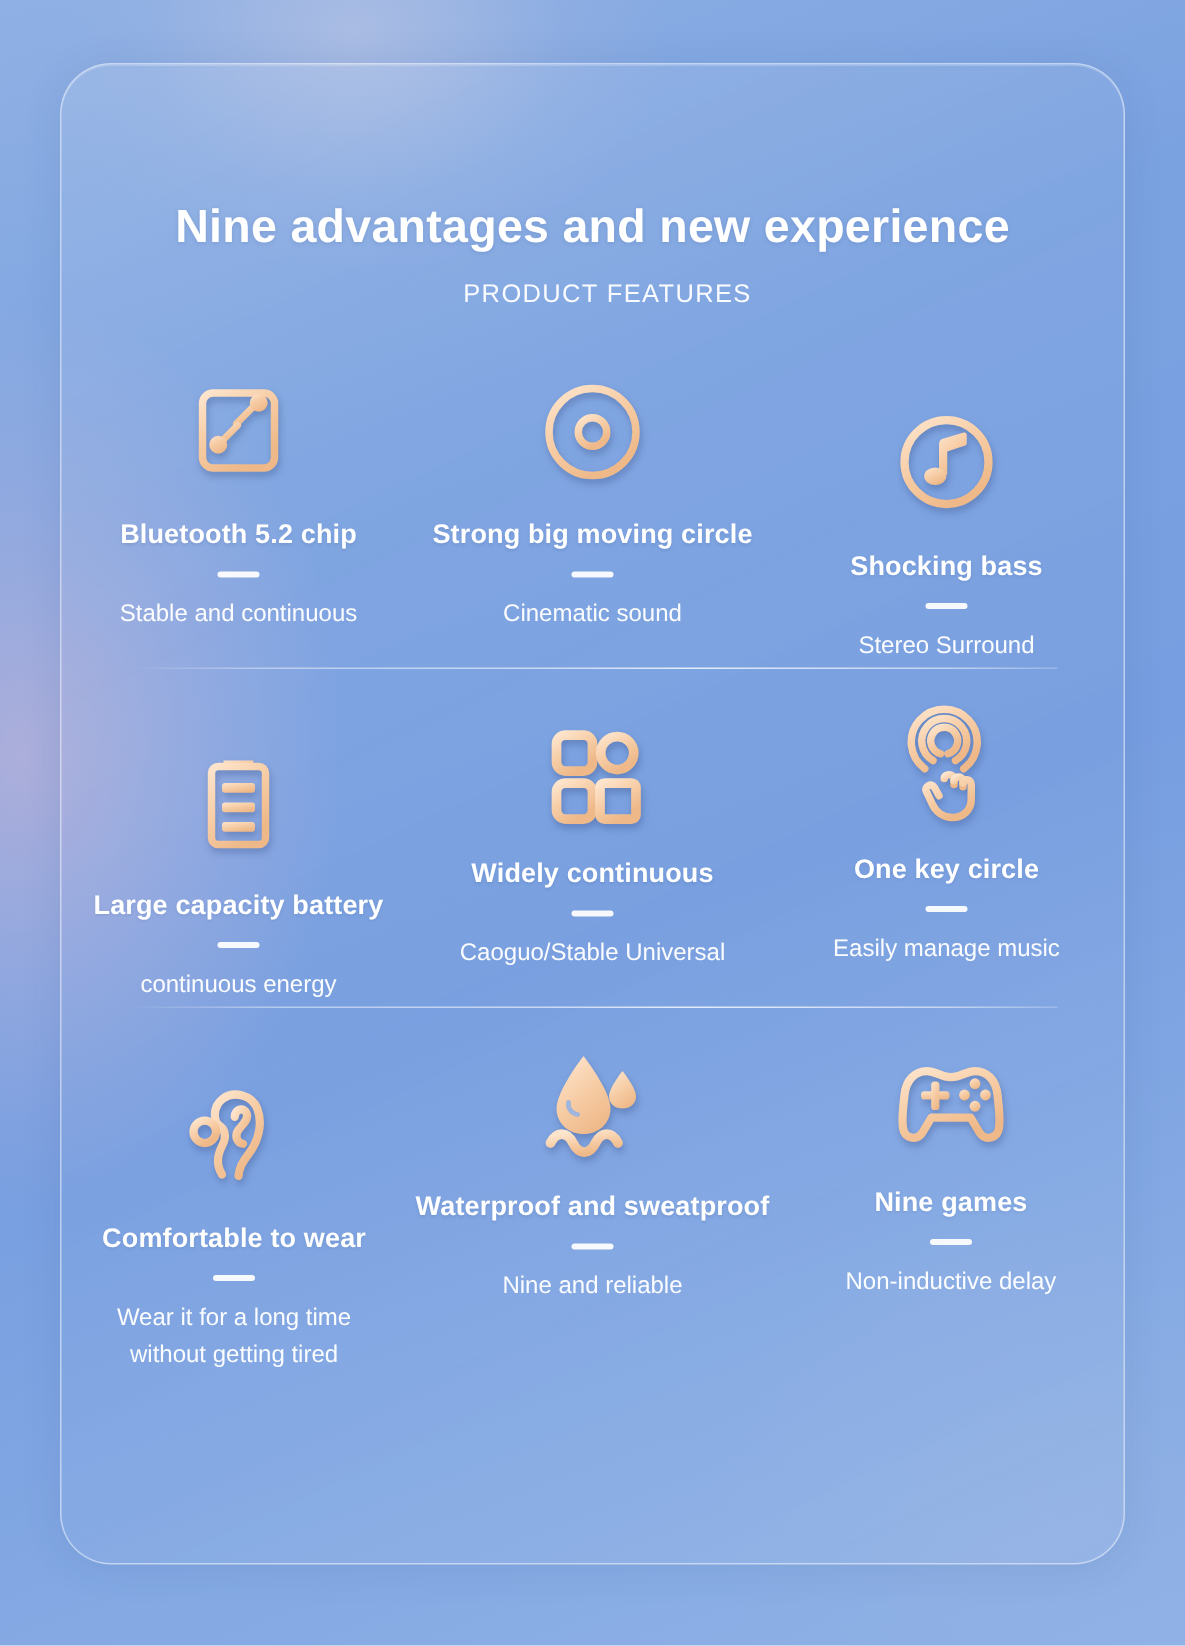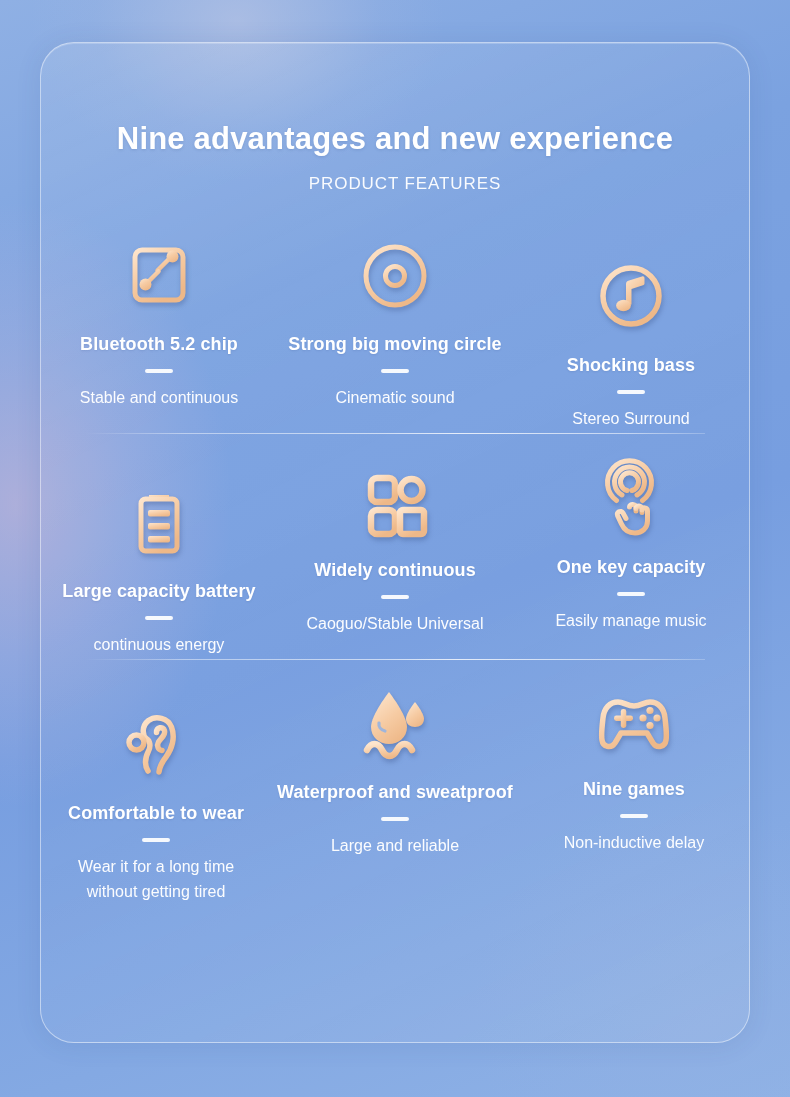--- a/index.html
+++ b/index.html
@@ -33,21 +33,21 @@
                 rgba(255,255,255,0.10) 0%,
                 rgba(255,255,255,0.045) 30%,
                 rgba(255,255,255,0.02) 58%,
                 rgba(255,255,255,0.075) 100%);
     box-shadow: 0 2px 26px rgba(40,70,130,0.10),
                 inset 0 1px 0 rgba(255,255,255,0.20);
     overflow: hidden;
   }
 
   
-  #heading { text-align: center; padding-top: 78px; }
+  #heading { text-align: center; padding-top: 78px; margin-top: 12px; }
 
   #main-title {
     font-size: 31px;
     font-weight: 600;
     color: #ffffff;
     letter-spacing: 0.2px;
     text-shadow: 0 1px 3px rgba(60,90,150,0.22);
   }
 
   #sub-title {
@@ -307,21 +307,21 @@
             <path d="M44.5 52 C44.5 48.5 51 48.5 51 52.5 L51 56"></path>
             <path d="M51 53.5 C51 50 57 50 57 54 L57 57.5"></path>
             <path d="M57 55 C57 52 62.5 52 62.5 56 L62.5 66
                      C62.5 73 57 78 50 78
                      C43 78 38.5 73.5 36.5 69
                      L32.5 60.5
                      C31 57.5 36 54.5 38 58 L41 63.5"></path>
           </g>
         </svg>
       </div>
-      <div class="feature-title">One key capacity</div>
+      <div class="feature-title">One key circle</div>
       <div class="divider-dash"></div>
       <div class="feature-sub">Easily manage music</div>
     </div>
 
   </div>
 
   <div class="row-separator"></div>
 
   <div class="feature-row row-2">
 
@@ -368,21 +368,21 @@
           <path d="M40 12 C40 12 58 35 58 47 C58 57 50 64 40 64
                    C30 64 22 57 22 47 C22 35 40 12 40 12 Z" fill="url(#g8)"></path>
           <path d="M36 51 C31.5 50 29.5 46.5 30 43" fill="none" stroke="#8fb2e6" stroke-width="3.2" stroke-linecap="round" opacity="0.85"></path>
           <path d="M66 22 C66 22 75 33 75 39 C75 44 71 47 66 47
                    C61 47 57 44 57 39 C57 33 66 22 66 22 Z" fill="url(#g8)"></path>
           <path d="M18 70 C22 62 29 62 33 70 C37 78 44 78 48 70 C52 62 59 62 63 70" fill="none" stroke="url(#g8)" stroke-width="6.5" stroke-linecap="round"></path>
         </svg>
       </div>
       <div class="feature-title">Waterproof and sweatproof</div>
       <div class="divider-dash"></div>
-      <div class="feature-sub">Large and reliable</div>
+      <div class="feature-sub">Nine and reliable</div>
     </div>
 
     <div class="feature-cell cell-shift-up">
       <div class="icon-wrap">
         <svg width="92" height="92" viewBox="0 0 92 92">
           <defs>
             <linearGradient id="g9" x1="0" y1="0" x2="0.6" y2="1">
               <stop offset="0%" stop-color="#fde5cd"></stop>
               <stop offset="55%" stop-color="#f6cba3"></stop>
               <stop offset="100%" stop-color="#eeb888"></stop>

